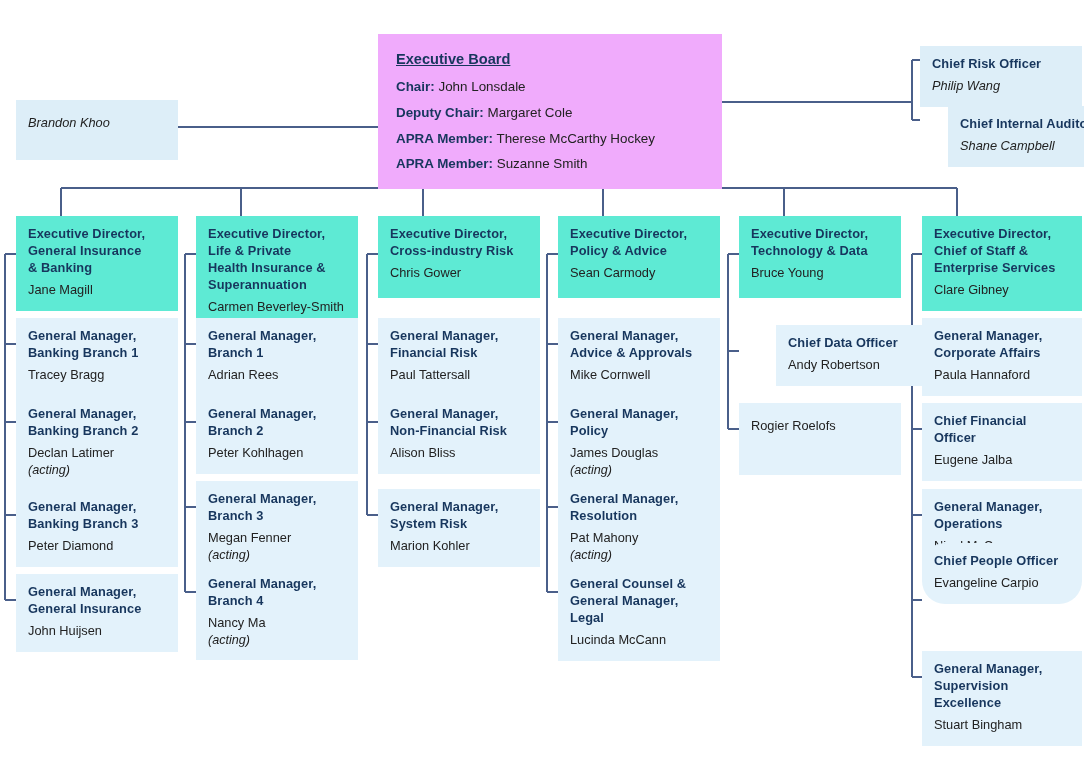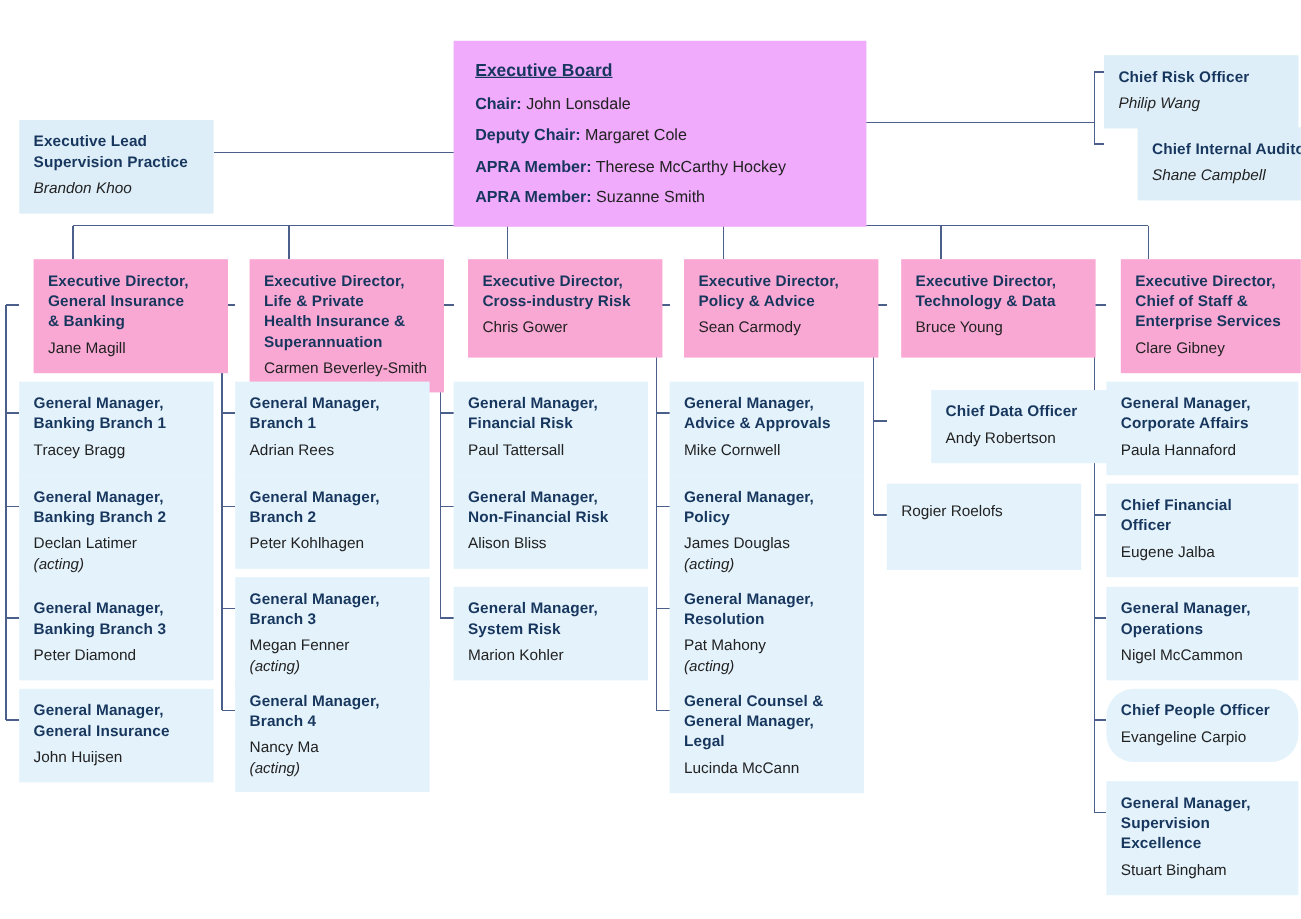--- a/index.html
+++ b/index.html
@@ -37,22 +37,21 @@
     line-height: 1.32;
   }
   .node.board {
     background: #f0abfc;
     padding: 14px 16px 16px 18px;
   }
   .node.lead {
     background: #ddeef8;
   }
   .node.exec {
-    background: #f9a8d4;
-    margin-left: 12px;
+    background: #5eead4;
   }
   .node.sub {
     background: #e3f2fb;
   }
   .node .title {
     font-weight: bold;
     font-size: 12.8px;
     color: #17365d;
     letter-spacing: 0.1px;
   }
@@ -137,24 +136,20 @@
       <line x1="912" y1="254" x2="922" y2="254" stroke="#4a5f8a" stroke-width="1.4" shape-rendering="crispEdges"></line>
       <line x1="912" y1="344" x2="922" y2="344" stroke="#4a5f8a" stroke-width="1.4" shape-rendering="crispEdges"></line>
       <line x1="912" y1="429" x2="922" y2="429" stroke="#4a5f8a" stroke-width="1.4" shape-rendering="crispEdges"></line>
       <line x1="912" y1="515" x2="922" y2="515" stroke="#4a5f8a" stroke-width="1.4" shape-rendering="crispEdges"></line>
       <line x1="912" y1="600" x2="922" y2="600" stroke="#4a5f8a" stroke-width="1.4" shape-rendering="crispEdges"></line>
       <line x1="912" y1="677" x2="922" y2="677" stroke="#4a5f8a" stroke-width="1.4" shape-rendering="crispEdges"></line>
     </svg>
   <div id="nodes-layer">
       <div class="node board" style="left: 378px; top: 34px; width: 344px; min-height: 139px;"><div class="board-title">Executive Board</div><div class="board-row"><span class="lbl">Chair:</span> <span>John Lonsdale</span></div><div class="board-row"><span class="lbl">Deputy Chair:</span> <span>Margaret Cole</span></div><div class="board-row"><span class="lbl">APRA Member:</span> <span>Therese McCarthy Hockey</span></div><div class="board-row"><span class="lbl">APRA Member:</span> <span>Suzanne Smith</span></div></div>
       <div class="node lead" style="left: 16px; top: 100px; width: 162px; min-height: 60px;">
-        <div class="title">
-          <div>Executive Lead</div>
-          <div>Supervision Practice</div>
-        </div>
         <div class="person ital">Brandon Khoo</div>
       </div>
       <div class="node lead" style="left: 920px; top: 46px; width: 162px; min-height: 52px;">
         <div class="title">
           <div>Chief Risk Officer</div>
         </div>
         <div class="person ital">Philip Wang</div>
       </div>
       <div class="node lead" style="left: 920px; top: 106px; width: 162px; min-height: 52px; margin-left: 28px;">
         <div class="title">
@@ -341,21 +336,21 @@
         </div>
         <div class="person">Eugene Jalba</div>
       </div>
       <div class="node sub" style="left: 922px; top: 489px; width: 160px; min-height: 68px;">
         <div class="title">
           <div>General Manager,</div>
           <div>Operations</div>
         </div>
         <div class="person">Nigel McCammon</div>
       </div>
-      <div class="node sub" style="left: 922px; top: 574px; width: 160px; min-height: 60px; border-radius: 23px;">
+      <div class="node sub" style="left: 922px; top: 543px; width: 160px; min-height: 60px; border-radius: 23px;">
         <div class="title">
           <div>Chief People Officer</div>
         </div>
         <div class="person">Evangeline Carpio</div>
       </div>
       <div class="node sub" style="left: 922px; top: 651px; width: 160px; min-height: 84px;">
         <div class="title">
           <div>General Manager,</div>
           <div>Supervision</div>
           <div>Excellence</div>

